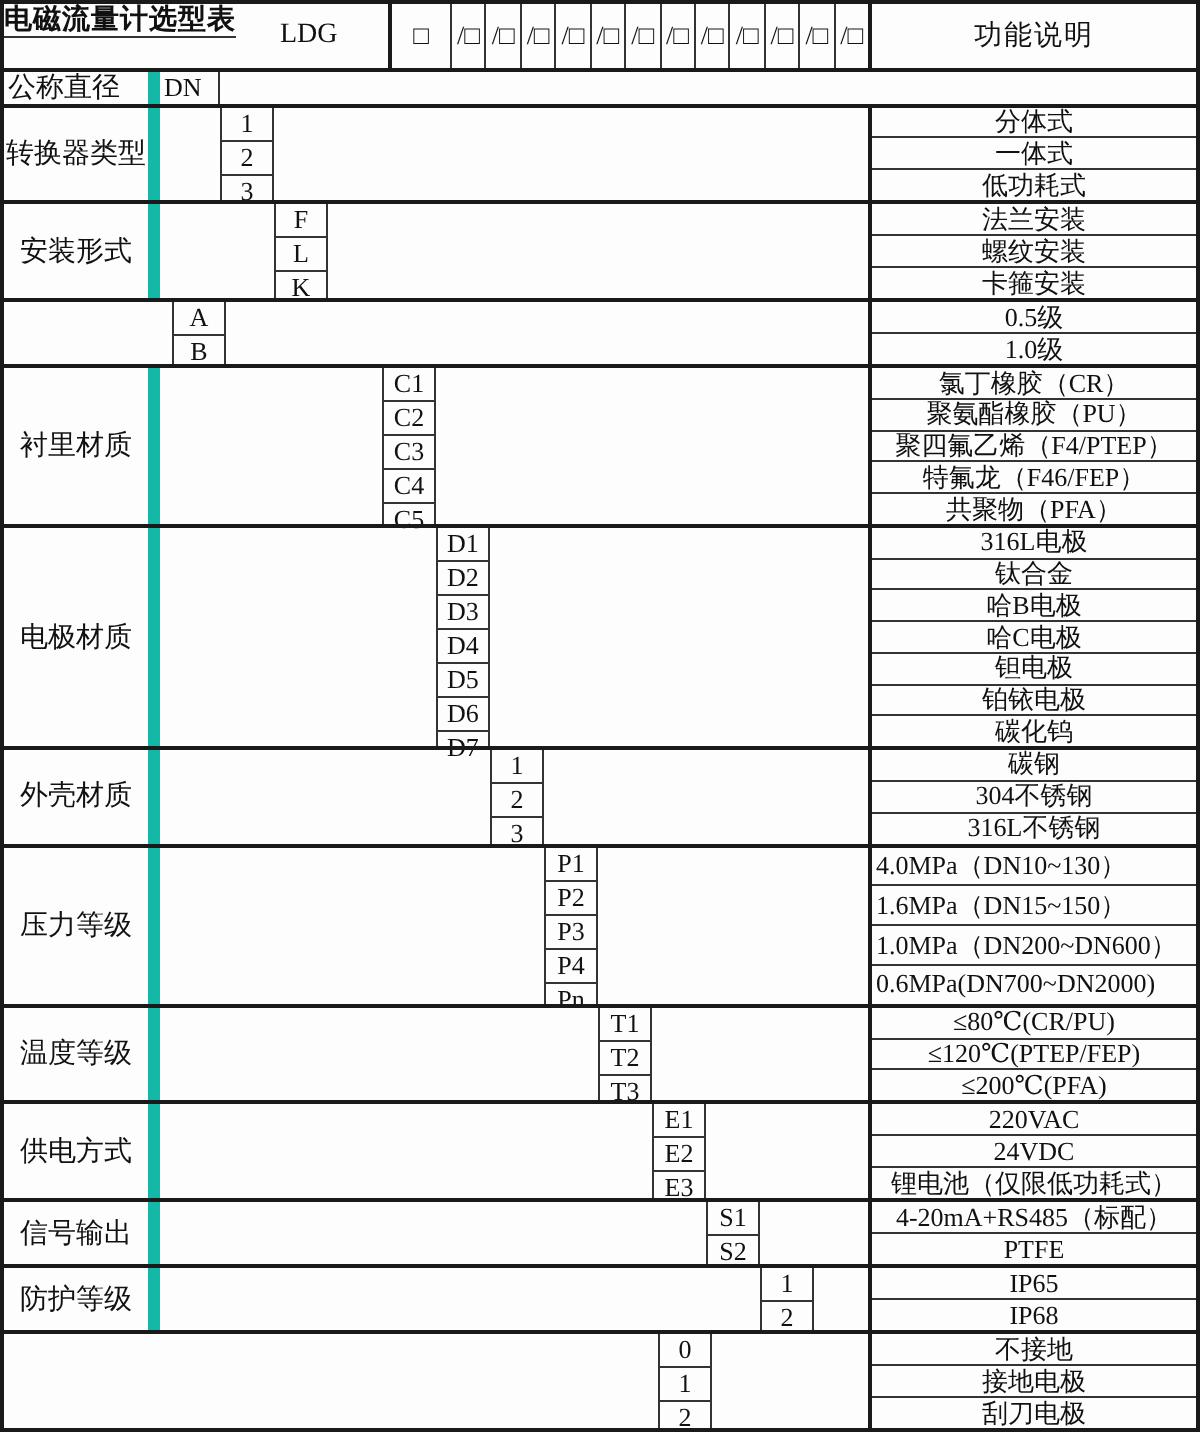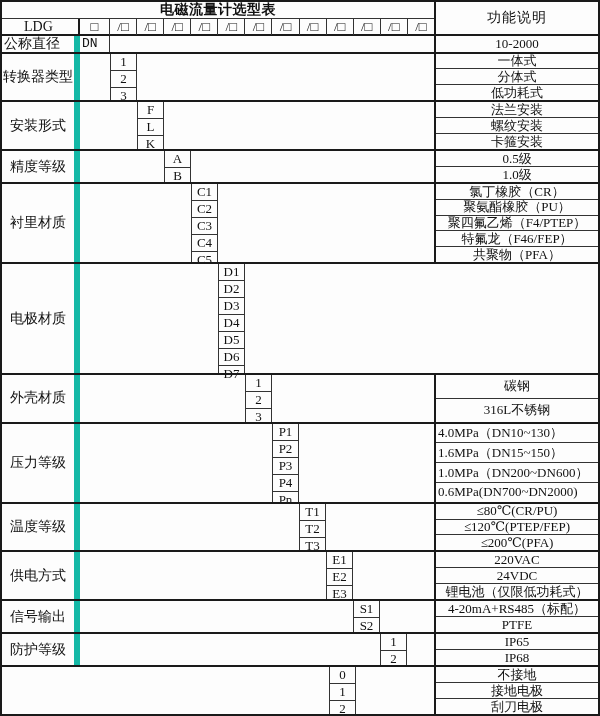--- a/index.html
+++ b/index.html
@@ -5,21 +5,21 @@
   * { margin:0; padding:0; box-sizing:border-box; }
   html,body { background:#fff; }
   .table {
     position:relative; width:600px; height:716px;
     border:2px solid #1a1a1a; background:#fdfdfd; color:#111;
     font-family:"Liberation Serif","DejaVu Serif",serif;
     display:flex; flex-direction:column; overflow:hidden;
   }
   
   .top { height:34px; display:flex; border-bottom:2px solid #1a1a1a; }
-  .top-left { width:432px; display:flex; flex-direction:column; }
+  .top-left { width:432px; display:flex; flex-direction:row; }
   .title-cell {
     height:17px; border-bottom:1px solid #333;
     display:flex; align-items:center; justify-content:center;
     font-weight:bold; font-size:14px; letter-spacing:0.5px;
   }
   .model-row { flex:1; display:flex; }
   .model-prefix {
     width:78px; border-right:2px solid #1a1a1a;
     display:flex; align-items:center; padding-left:22px; font-size:14px;
   }
@@ -49,21 +49,21 @@
     font-size:14px; white-space:nowrap; overflow:hidden;
   }
   .label-cell.left-pad { justify-content:flex-start; padding-left:2px; }
   .block-body { flex:1; display:flex; }
   .left-gap { height:100%; }
   .right-gap { flex:1; }
   .code-col {
     width:27px; display:flex; flex-direction:column;
     border-left:1px solid #333; border-right:1px solid #333;
   }
-  .code-col.w30 { width:30px; border-left:none;font-family:Liberation Mono, monospace; }
+  .code-col.w30 { width:30px; border-left:none; }
   .code-cell {
     flex:1; border-bottom:1px solid #333;
     display:flex; align-items:center; justify-content:center;
     font-size:13px;
   }
   .code-col .code-cell:last-child { border-bottom:none; }
   .code-cell.dn-code { justify-content:flex-start; padding-left:2px; }
   .desc-col { width:164px; border-left:2px solid #1a1a1a; display:flex; flex-direction:column; }
   .desc-cell {
     flex:1; border-bottom:1px solid #333;
@@ -103,39 +103,36 @@
   </div>
 
   <div class="tbody">
     <div class="block" style="flex-grow:1">
       <div class="label-cell left-pad">公称直径</div>
       <div class="block-body">
         <div class="code-col w30">
           <div class="code-cell dn-code">DN</div>
         </div>
         <div class="right-gap"></div>
-        <div class="desc-col">
-          <div class="desc-cell">10-2000</div>
-        </div>
       </div>
     </div>
 
   <div class="block" style="flex-grow: 3;">
         <div class="label-cell">转换器类型</div>
         <div class="block-body">
           <div class="left-gap" style="width: 30px;"></div>
           <div class="code-col">
             <div class="code-cell">1</div>
             <div class="code-cell">2</div>
             <div class="code-cell">3</div>
           </div>
           <div class="right-gap"></div>
           <div class="desc-col">
+            <div class="desc-cell">分体式</div>
             <div class="desc-cell">一体式</div>
-            <div class="desc-cell">分体式</div>
             <div class="desc-cell">低功耗式</div>
           </div>
         </div>
       </div>
       <div class="block" style="flex-grow: 3;">
         <div class="label-cell">安装形式</div>
         <div class="block-body">
           <div class="left-gap" style="width: 57px;"></div>
           <div class="code-col">
             <div class="code-cell">F</div>
@@ -144,21 +141,20 @@
           </div>
           <div class="right-gap"></div>
           <div class="desc-col">
             <div class="desc-cell">法兰安装</div>
             <div class="desc-cell">螺纹安装</div>
             <div class="desc-cell">卡箍安装</div>
           </div>
         </div>
       </div>
       <div class="block" style="flex-grow: 2;">
-        <div class="label-cell">精度等级</div>
         <div class="block-body">
           <div class="left-gap" style="width: 84px;"></div>
           <div class="code-col">
             <div class="code-cell">A</div>
             <div class="code-cell">B</div>
           </div>
           <div class="right-gap"></div>
           <div class="desc-col">
             <div class="desc-cell">0.5级</div>
             <div class="desc-cell">1.0级</div>
@@ -193,34 +189,44 @@
           <div class="code-col">
             <div class="code-cell">D1</div>
             <div class="code-cell">D2</div>
             <div class="code-cell">D3</div>
             <div class="code-cell">D4</div>
             <div class="code-cell">D5</div>
             <div class="code-cell">D6</div>
             <div class="code-cell">D7</div>
           </div>
           <div class="right-gap"></div>
+          <div class="desc-col">
+            <div class="desc-cell">316L电极</div>
+            <div class="desc-cell">钛合金</div>
+            <div class="desc-cell">哈B电极</div>
+            <div class="desc-cell">哈C电极</div>
+            <div class="desc-cell">钽电极</div>
+            <div class="desc-cell">铂铱电极</div>
+            <div class="desc-cell">碳化钨</div>
+          </div>
         </div>
       </div>
       <div class="block" style="flex-grow: 3;">
         <div class="label-cell">外壳材质</div>
         <div class="block-body">
           <div class="left-gap" style="width: 165px;"></div>
           <div class="code-col">
             <div class="code-cell">1</div>
             <div class="code-cell">2</div>
             <div class="code-cell">3</div>
           </div>
           <div class="right-gap"></div>
           <div class="desc-col">
             <div class="desc-cell">碳钢</div>
+            <div class="desc-cell">304不锈钢</div>
             <div class="desc-cell">316L不锈钢</div>
           </div>
         </div>
       </div>
       <div class="block" style="flex-grow: 5;">
         <div class="label-cell">压力等级</div>
         <div class="block-body">
           <div class="left-gap" style="width: 192px;"></div>
           <div class="code-col">
             <div class="code-cell">P1</div>

